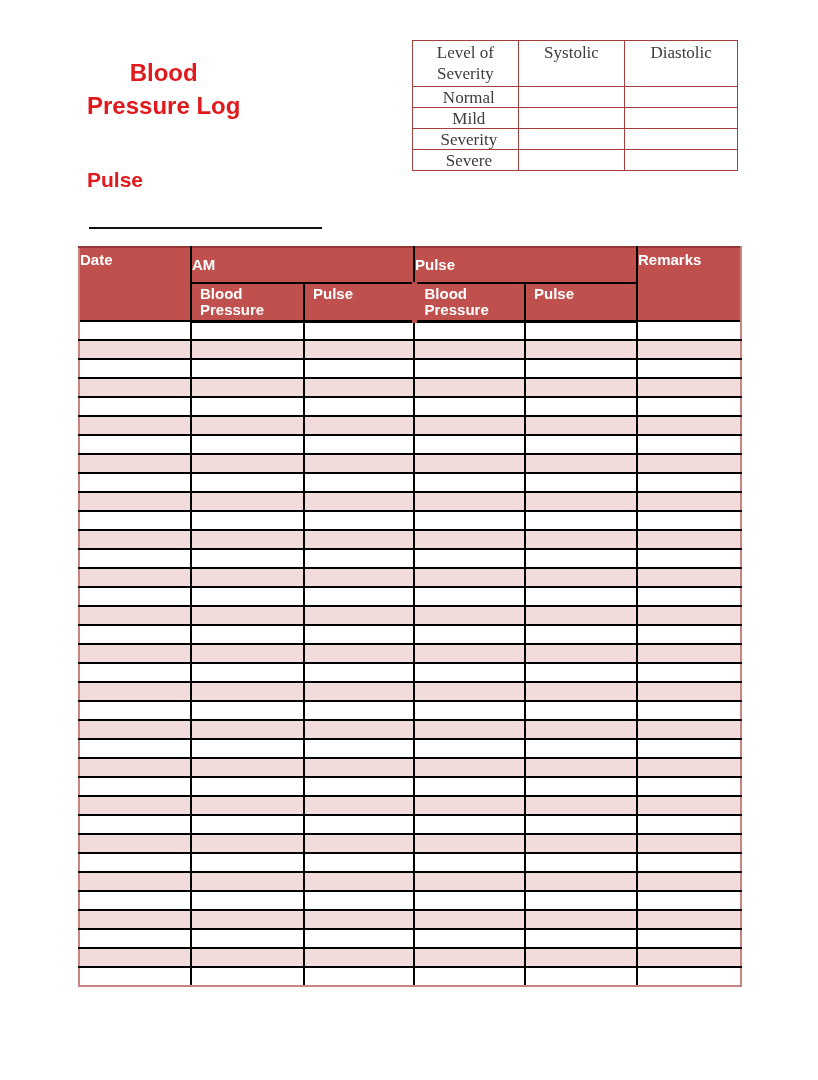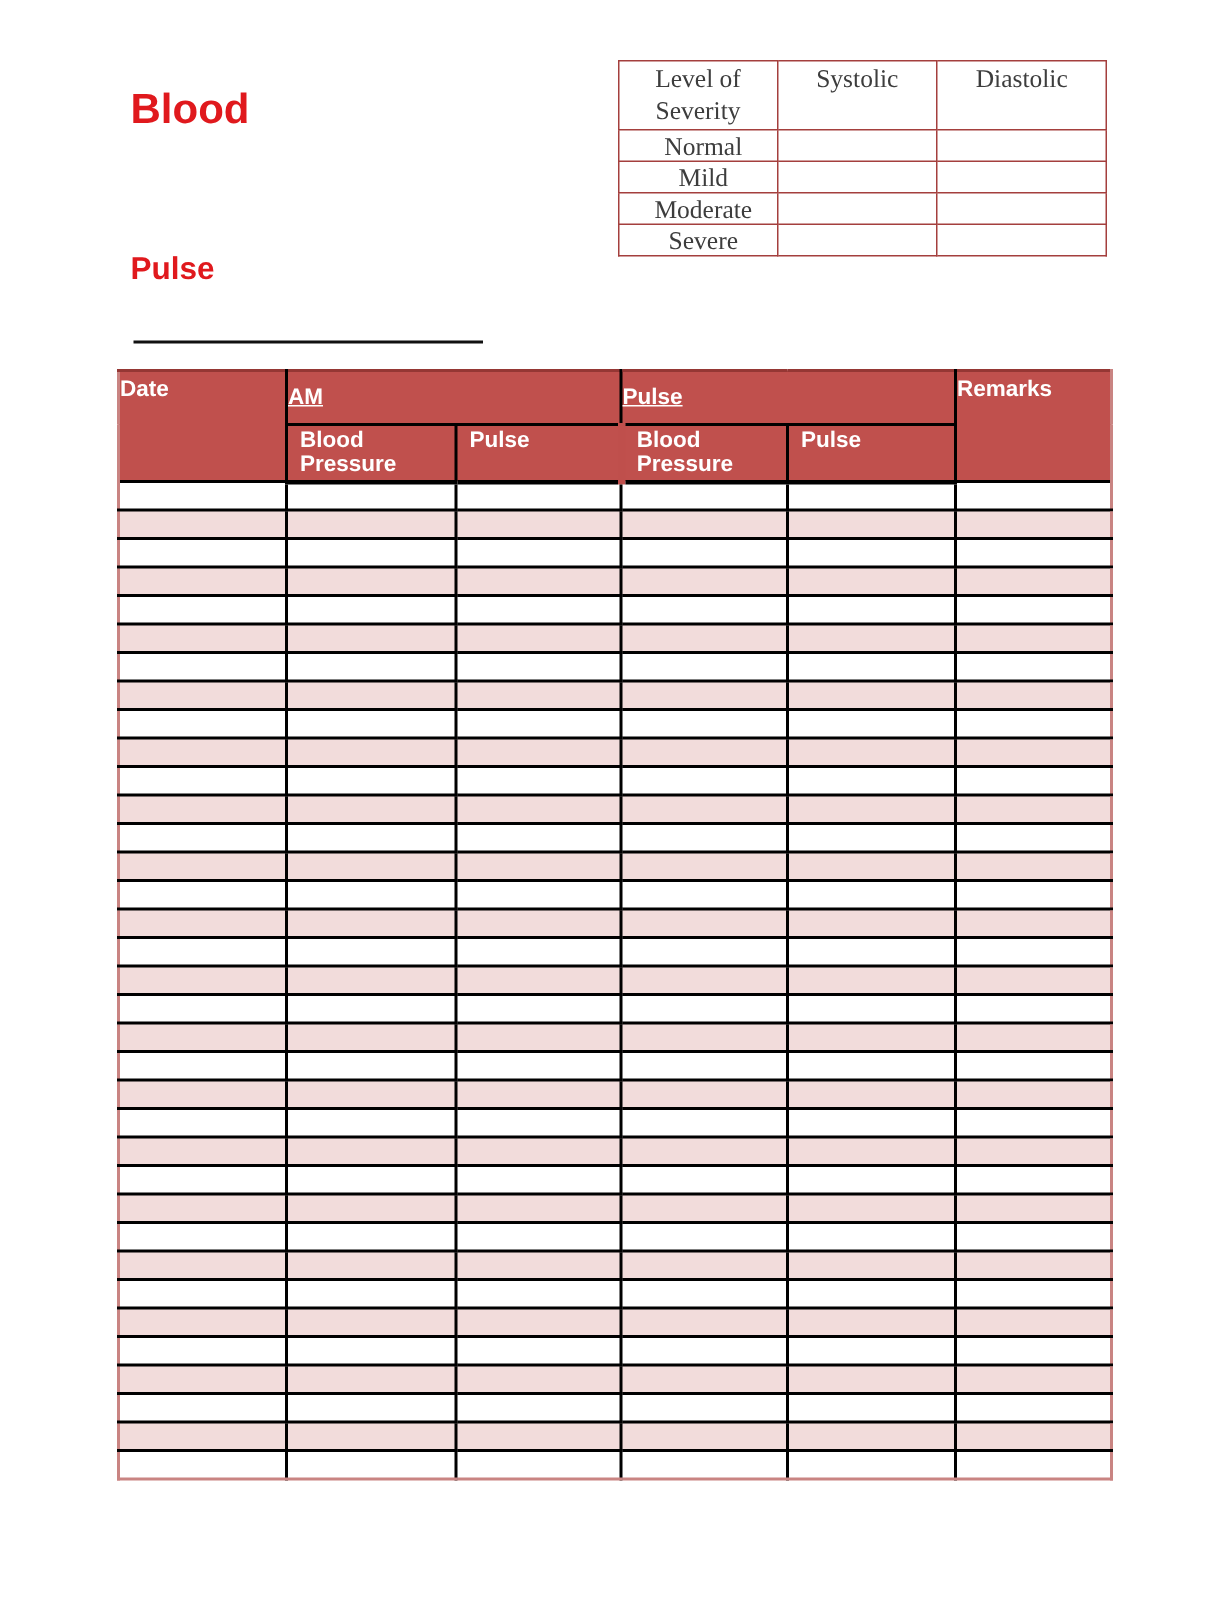--- a/index.html
+++ b/index.html
@@ -16,21 +16,21 @@
     width:818px;height:1080px;
     position:relative;
     font-family:"Liberation Sans", sans-serif;
     overflow:hidden;
   }
 
   
   .doc-title{
     position:absolute;left:87px;top:56px;
     color:var(--accent-red);
-    font-size:28px;font-weight:bold;line-height:33px;text-align:center;
+    font-size:24px;font-weight:bold;line-height:33px;text-align:center;
   }
   .name-label{
     position:absolute;left:87px;top:168px;
     color:var(--accent-red);
     font-size:21px;font-weight:bold;
   }
   .name-line{
     position:absolute;left:89px;top:227px;
     width:233px;height:0;
     border-top:2px solid #111111;
@@ -80,21 +80,21 @@
     color:#ffffff;
     font-size:15px;font-weight:bold;
     text-align:left;
   }
   th.group{
     height:36px;
     border-top:2px solid #953734;
     border-left:2px solid var(--ink);
     border-right:2px solid var(--ink);
     border-bottom:2px solid var(--ink);
-    vertical-align:middle;padding-bottom:2px;text-decoration:underline;
+    vertical-align:middle;padding-bottom:2px;
   }
   th.corner{
     vertical-align:top;padding-top:3px;
     border-top:2px solid #953734;
   }
   th.corner.date{border-left:2px solid var(--outer-pink);border-right:2px solid var(--ink);}
   th.corner.remarks{border-right:2px solid var(--outer-pink);border-left:2px solid var(--ink);}
 
   th.sub{
     background:var(--row-pink);
@@ -117,20 +117,21 @@
   table.log tbody tr:nth-child(even) td{background:var(--row-pink);}
   table.log tbody td:first-child{border-left:2px solid var(--outer-pink);}
   table.log tbody td:last-child{border-right:2px solid var(--outer-pink);}
   table.log tbody tr:last-child td{border-bottom:2px solid var(--outer-pink);}
 </style>
 </head>
 <body>
 
 <div class="doc-title">
   <div>Blood</div>
+  <div>Pressure Log</div>
 </div>
 
 <table class="severity">
   <colgroup>
       <col class="c1">
       <col class="c2">
       <col class="c3">
     </colgroup>
   <thead>
     <tr>
@@ -144,21 +145,21 @@
         <td>Normal</td>
         <td></td>
         <td></td>
       </tr>
       <tr>
         <td>Mild</td>
         <td></td>
         <td></td>
       </tr>
       <tr>
-        <td>Moderate</td>
+        <td>Severity</td>
         <td></td>
         <td></td>
       </tr>
       <tr>
         <td>Severe</td>
         <td></td>
         <td></td>
       </tr>
     </tbody>
 </table>

